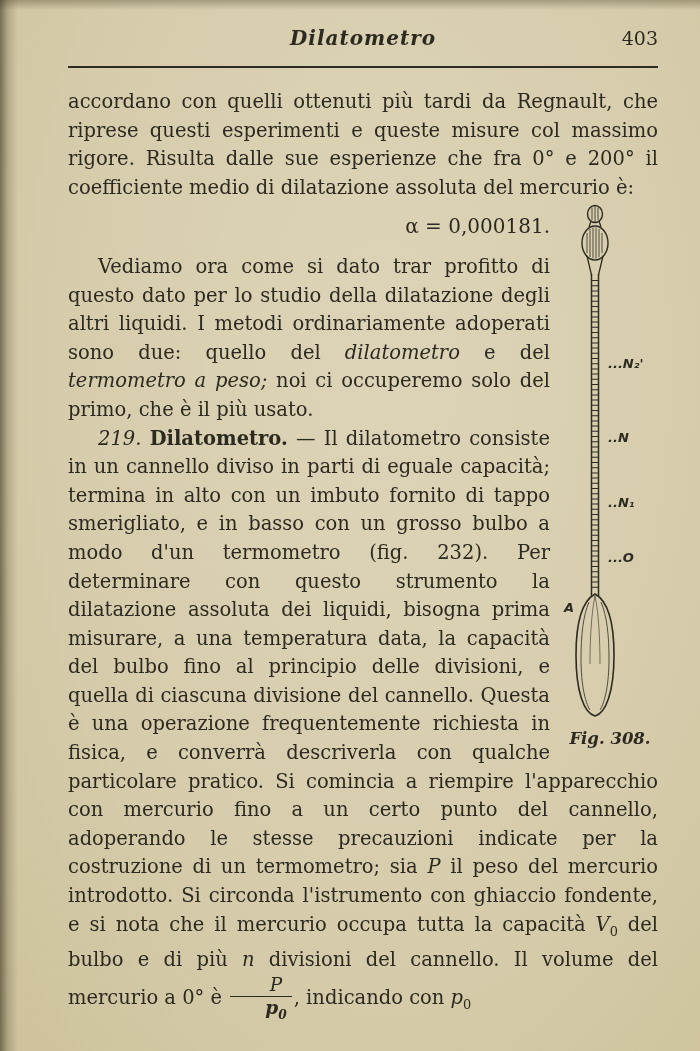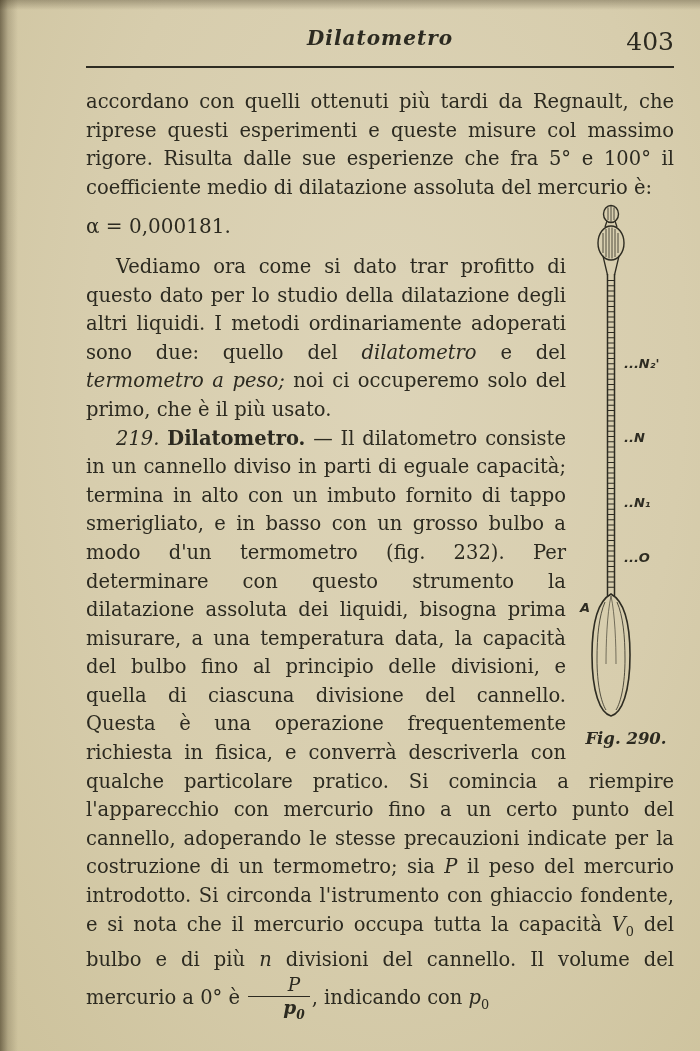--- a/index.html
+++ b/index.html
@@ -13,40 +13,40 @@
     position:absolute; left:0; top:0; width:18px; height:100%;
     background: linear-gradient(to right, rgba(45,35,15,0.55), rgba(45,35,15,0.18) 45%, rgba(45,35,15,0) 100%);
     pointer-events:none;
   }
   .edge-top {
     position:absolute; left:0; top:0; width:100%; height:10px;
     background: linear-gradient(to bottom, rgba(45,35,15,0.30), rgba(45,35,15,0));
     pointer-events:none;
   }
   .page {
-    position:absolute; left:68px; right:26px; top:26px;margin-left:18px;
+    position:absolute; left:68px; right:42px; top:26px;
   }
   .header { position:relative; height:34px; }
   .header .title {
     text-align:center; font-style:italic; font-size:20px; letter-spacing:1px; font-weight:600;
   }
   .header .pagenum {
-    position:absolute; right:0; top:1px; font-size:25px;
+    position:absolute; right:0; top:1px; font-size:19px;
   }
   .rule {
     border:0; border-top:2px solid #2e2c22; margin:6px 0 0 0;
   }
   .body-text {
     margin-top:20px;
     font-size:19.5px; line-height:28.6px; text-align:justify;
   }
   .body-text p { margin:0; }
   .indent { text-indent:30px; }
   .equation {
-    text-align:left; margin:10px 0 12px 0; font-size:20px;
+    text-align:right; margin:10px 0 12px 0; font-size:20px;
   }
   .fig {
     float:right; width:96px; margin:2px 0 4px 12px; text-align:center;
     font-size:0; 
     font-style:italic;
   }
   .fig svg { display:block; }
   .fig .caption {
     font-size:16.5px; font-weight:600; margin-top:10px; line-height:20px;
     font-family:"DejaVu Serif", serif;
@@ -69,21 +69,21 @@
 <div class="page">
 
   <div class="header">
     <div class="title">Dilatometro</div>
     <div class="pagenum">403</div>
   </div>
   <hr class="rule">
 
   <div class="body-text">
 
-    <p><span>accordano con quelli ottenuti più tardi da Regnault, che riprese questi esperimenti e queste misure col massimo rigore. Risulta dalle sue esperienze che fra 5° e 100° il coefficiente medio di dilatazione assoluta del mercurio è:</span></p>
+    <p><span>accordano con quelli ottenuti più tardi da Regnault, che riprese questi esperimenti e queste misure col massimo rigore. Risulta dalle sue esperienze che fra 0° e 200° il coefficiente medio di dilatazione assoluta del mercurio è:</span></p>
 
     <div class="fig">
       <svg width="96" height="515" viewBox="0 0 96 515">
 
         <ellipse class="ink" cx="33" cy="10" rx="7.5" ry="8.5" stroke-width="1.4"></ellipse>
         <path class="ink" d="M30,3.5 V16 M33,2 V18 M36,3.5 V16" stroke-width="0.8"></path>
 
         <path class="ink" d="M29,17 L27,23 M37,17 L39,23" stroke-width="1.3"></path>
 
         <ellipse class="ink" cx="33" cy="39" rx="13" ry="17" stroke-width="1.4"></ellipse>
@@ -101,21 +101,21 @@
         <path class="ink" d="M33,392 C29,410 28,440 28,460 M33,392 C37,410 38,440 38,460" stroke-width="0.6"></path>
 
         <g font-family="DejaVu Sans, sans-serif" font-size="13" font-weight="bold" fill="#2e2c22">
           <text x="46" y="164">...N₂'</text>
           <text x="46" y="238">..N</text>
           <text x="46" y="303">..N₁</text>
           <text x="46" y="358">...O</text>
           <text x="2" y="408">A</text>
         </g>
       </svg>
-      <div class="caption">Fig. 290.</div>
+      <div class="caption">Fig. 308.</div>
     </div>
 
     <div class="equation">α = 0,000181.</div>
 
     <p class="indent"><span>Vediamo ora come si dato trar profitto di questo dato per lo studio della dilatazione degli altri liquidi. I metodi ordinariamente adoperati sono due: quello del </span><i>dilatometro</i><span> e del </span><i>termometro a peso;</i><span> noi ci occuperemo solo del primo, che è il più usato.</span></p>
 
     <p class="indent"><i>219.</i><span> </span><b>Dilatometro.</b><span> — Il dilatometro consiste in un cannello diviso in parti di eguale capacità; termina in alto con un imbuto fornito di tappo smerigliato, e in basso con un grosso bulbo a modo d'un termometro (fig. 232). Per determinare con questo strumento la dilatazione assoluta dei liquidi, bisogna prima misurare, a una temperatura data, la capacità del bulbo fino al principio delle divisioni, e quella di ciascuna divisione del cannello. Questa è una operazione frequentemente richiesta in fisica, e converrà descriverla con qualche particolare pratico. Si comincia a riempire l'apparecchio con mercurio fino a un certo punto del cannello, adoperando le stesse precauzioni indicate per la costruzione di un termometro; sia </span><i>P</i><span> il peso del mercurio introdotto. Si circonda l'istrumento con ghiaccio fondente, e si nota che il mercurio occupa tutta la capacità </span><i>V</i><sub>0</sub><span> del bulbo e di più </span><i>n</i><span> divisioni del cannello. Il volume del mercurio a 0° è </span><span class="frac"><span class="num">P</span><span class="den">p<sub>0</sub></span></span><span>, indicando con </span><i>p</i><sub>0</sub></p>
 
   </div>
 </div>

